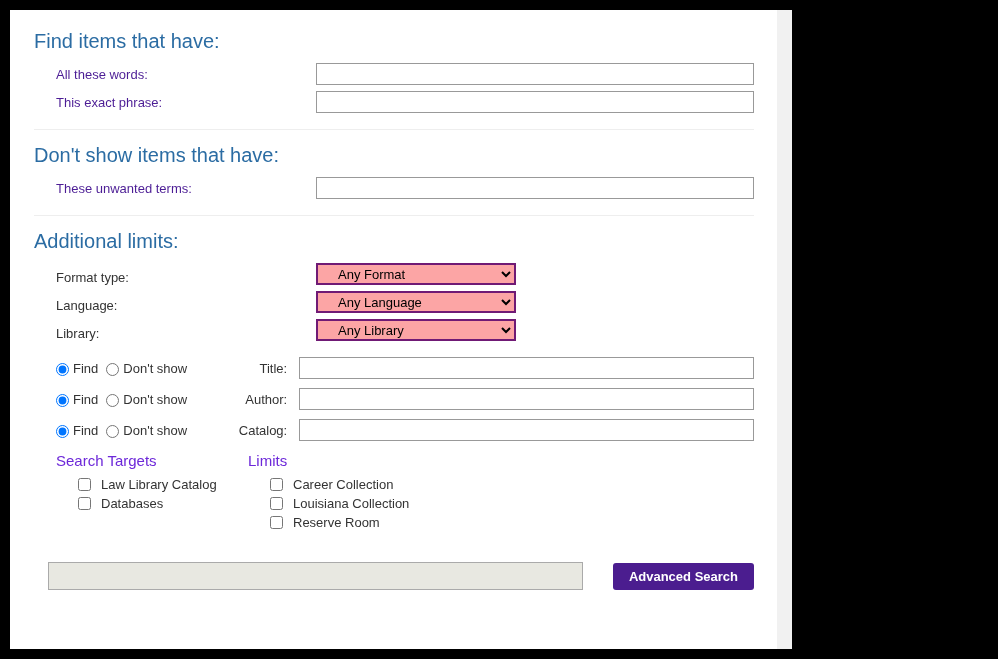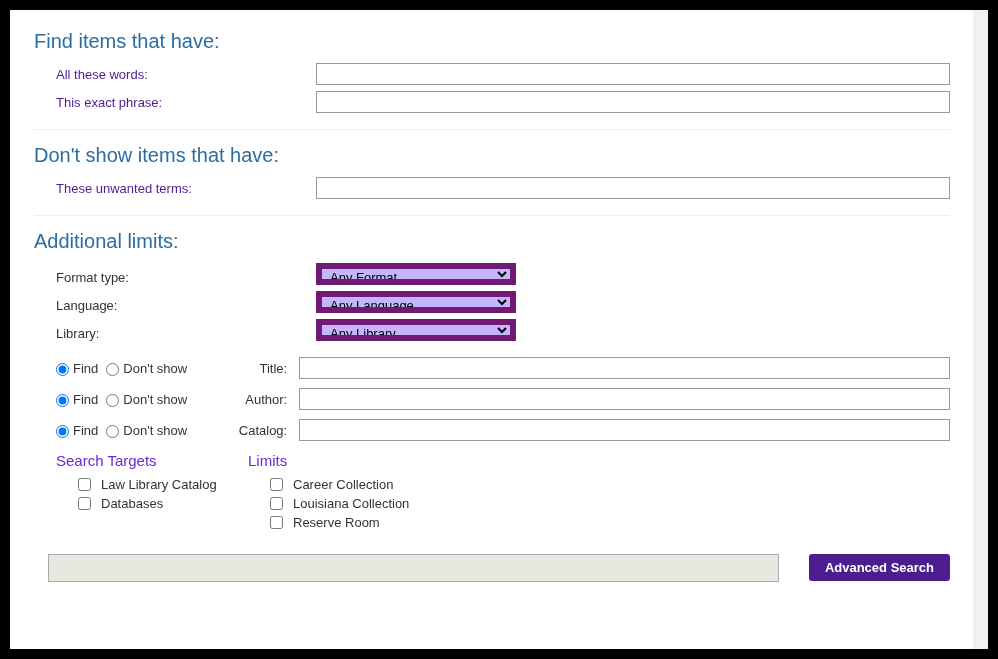--- a/index.html
+++ b/index.html
@@ -5,21 +5,21 @@
     * { box-sizing: border-box; margin: 0; padding: 0; }
     body {
       background: #000;
       padding: 10px;
       font-family: "Segoe UI", Arial, sans-serif;
       font-size: 13px;
       color: #333;
     }
     .page {
       background: #fff;
-      width: 978px;
+      width: 782px;
       height: 639px;
       padding: 20px 24px 14px 24px;
       position: relative;
     }
     .scrollbar {
       position: absolute;
       right: 0;
       top: 0;
       bottom: 0;
       width: 15px;
@@ -65,24 +65,24 @@
       margin: 6px 0;
       padding-left: 22px;
     }
     .select-label {
       width: 260px;
       font-size: 13px;
     }
     .select-input {
       width: 200px;
       height: 22px;
-      border: 6px solid #701a75;
-      background: #c4b5fd;
-      font-size: 13px;
-      padding: 0 4px;
+      border: 2px solid #701a75;
+      background: #fca5a5;
+      font-size: 13px;
+      padding: 0 16px;
     }
     .radio-rows { margin-top: 16px; }
     .radio-row {
       display: flex;
       align-items: center;
       margin: 9px 0;
       padding-left: 22px;
     }
     .radio-opt {
       display: inline-flex;
@@ -114,22 +114,22 @@
     }
     .check-row {
       display: flex;
       align-items: center;
       margin: 1px 0 4px 22px;
       font-size: 13px;
     }
     .check-row input { margin-right: 10px; }
     .footer {
       display: flex;
-      align-items: flex-start;
-      margin-top: 20px;
+      align-items: center;
+      margin-top: 28px;
       padding-left: 14px;
     }
     .footer-search {
       flex: 1;
       height: 28px;
       border: 1px solid #aaa;
       background: #e8e8e1;
       margin-right: 30px;
     }
     .adv-btn {

